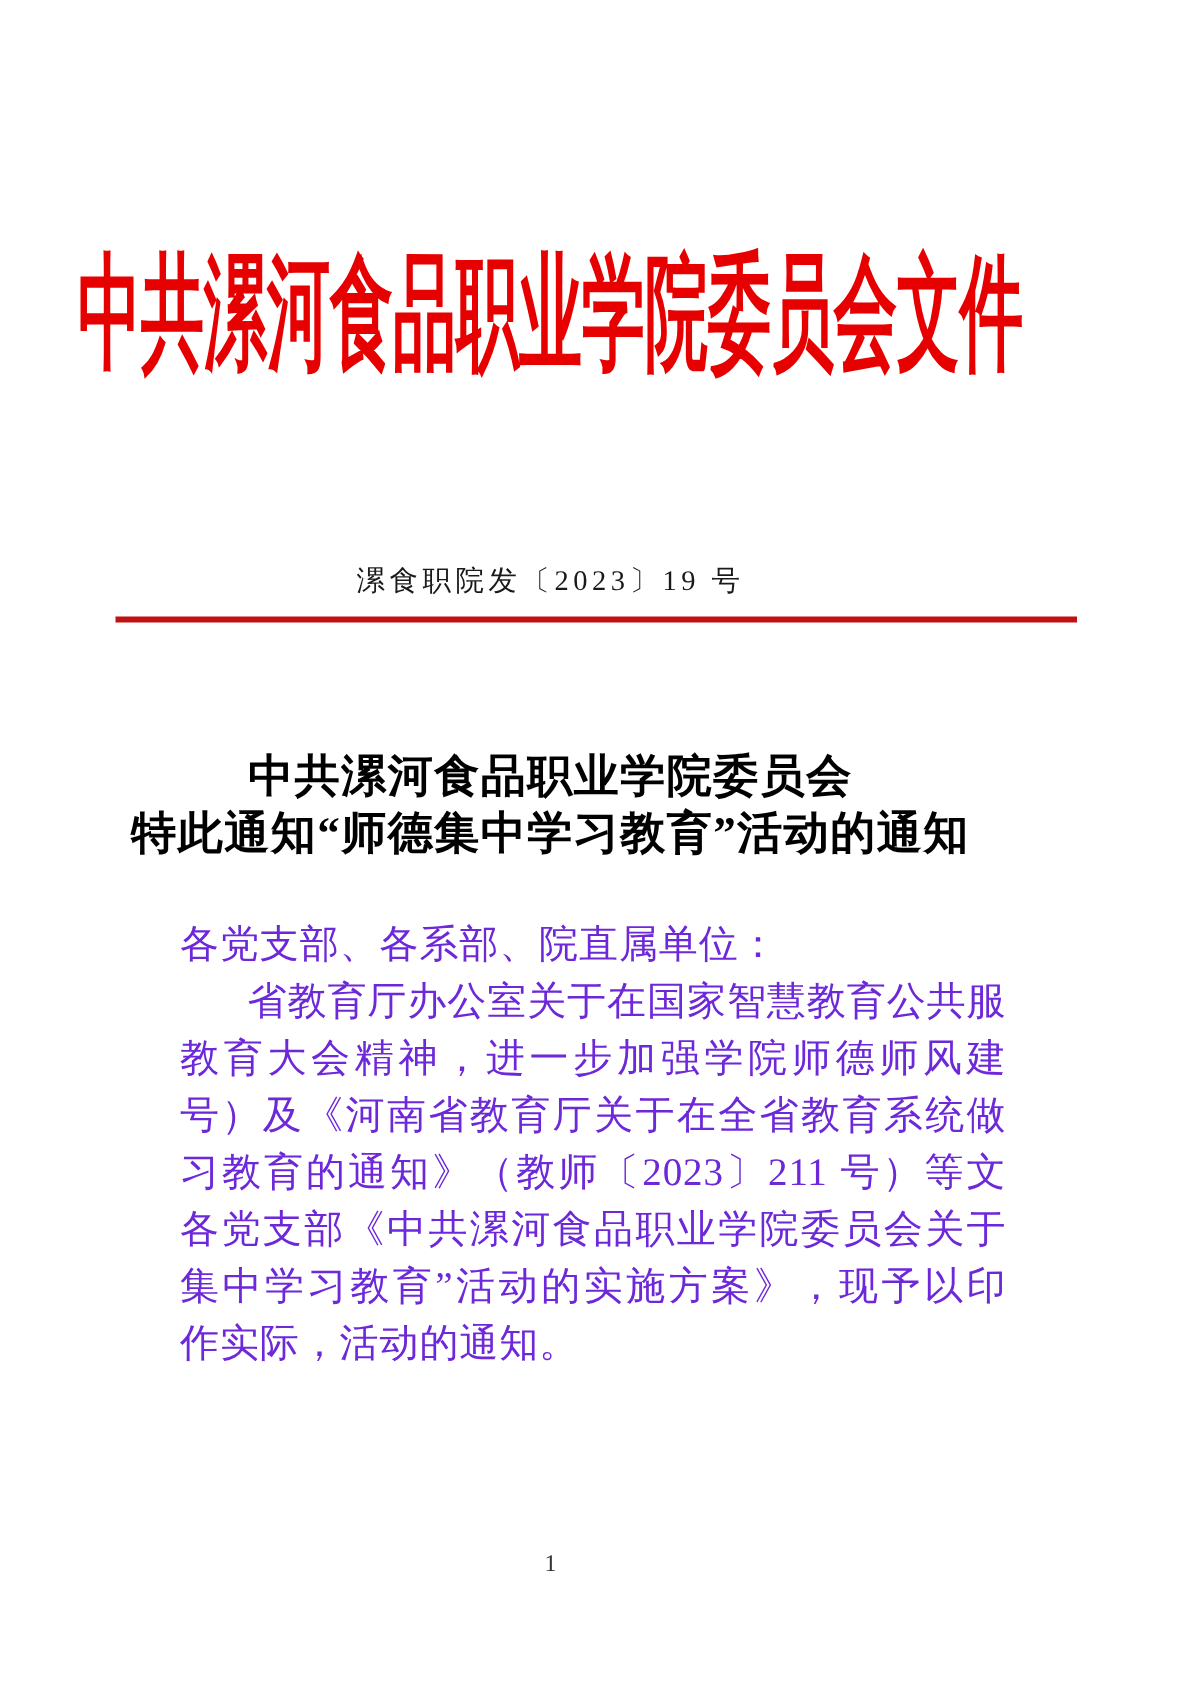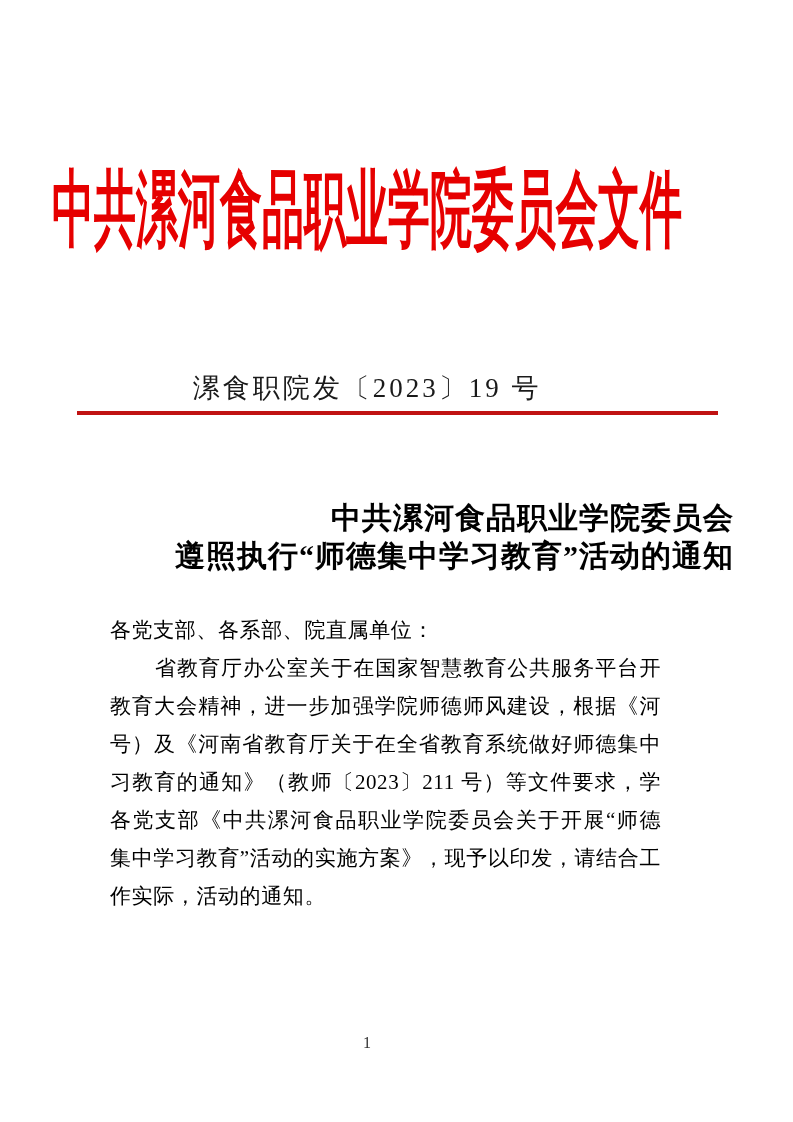--- a/index.html
+++ b/index.html
@@ -28,57 +28,57 @@
     transform: translateX(-50%) scaleX(0.50);
     transform-origin: center;
   }
   
   .doc-number {
     position: absolute;
     top: 374px;
     left: 0;
     right: 0;
     text-align: center;
-    font-size: 27px;
+    font-size: 19px;
     line-height: 28px;
     letter-spacing: 3px;
     color: #1a1a1a;
   }
   
   .red-divider {
     position: absolute;
     top: 411px;
     left: 77px;
     width: 641px;
     height: 4px;
     background: #c01212;
   }
   
   .doc-title {
     position: absolute;
     top: 499px;
     left: 0;
     right: 0;
-    text-align: right;
+    text-align: center;
     font-size: 30px;
     line-height: 38px;
     font-weight: bold;
     letter-spacing: 1px;
     color: #000000;
   }
   
   .body-block {
     position: absolute;
     top: 611px;
-    left: 110px;
+    left: 120px;
     width: 551px;
-    font-size: 21px;
+    font-size: 26px;
     line-height: 38px;
     letter-spacing: 0.6px;
-    color: #000000;
+    color: #6d28d9;
   }
   .body-block .line {
     height: 38px;
     overflow: hidden;
   }
   .body-block .line.justify {
     text-align: justify;
     text-align-last: justify;
   }
   .body-block .line.indent {
@@ -102,21 +102,21 @@
 <div class="page">
 
   <div class="red-header">中共漯河食品职业学院委员会文件</div>
 
   <div class="doc-number">漯食职院发〔2023〕19 号</div>
 
   <div class="red-divider"></div>
 
   <div class="doc-title">
     <div>中共漯河食品职业学院委员会</div>
-    <div>遵照执行“师德集中学习教育”活动的通知</div>
+    <div>特此通知“师德集中学习教育”活动的通知</div>
   </div>
 
   <div class="body-block" id="body-lines">
       <div class="line">各党支部、各系部、院直属单位：</div>
       <div class="line justify indent">省教育厅办公室关于在国家智慧教育公共服务平台开展</div>
       <div class="line justify">教育大会精神，进一步加强学院师德师风建设，根据《河南</div>
       <div class="line justify">号）及《河南省教育厅关于在全省教育系统做好师德集中学</div>
       <div class="line justify">习教育的通知》（教师〔2023〕211 号）等文件要求，学院</div>
       <div class="line justify">各党支部《中共漯河食品职业学院委员会关于开展“师德</div>
       <div class="line justify">集中学习教育”活动的实施方案》，现予以印发，请结合工</div>

